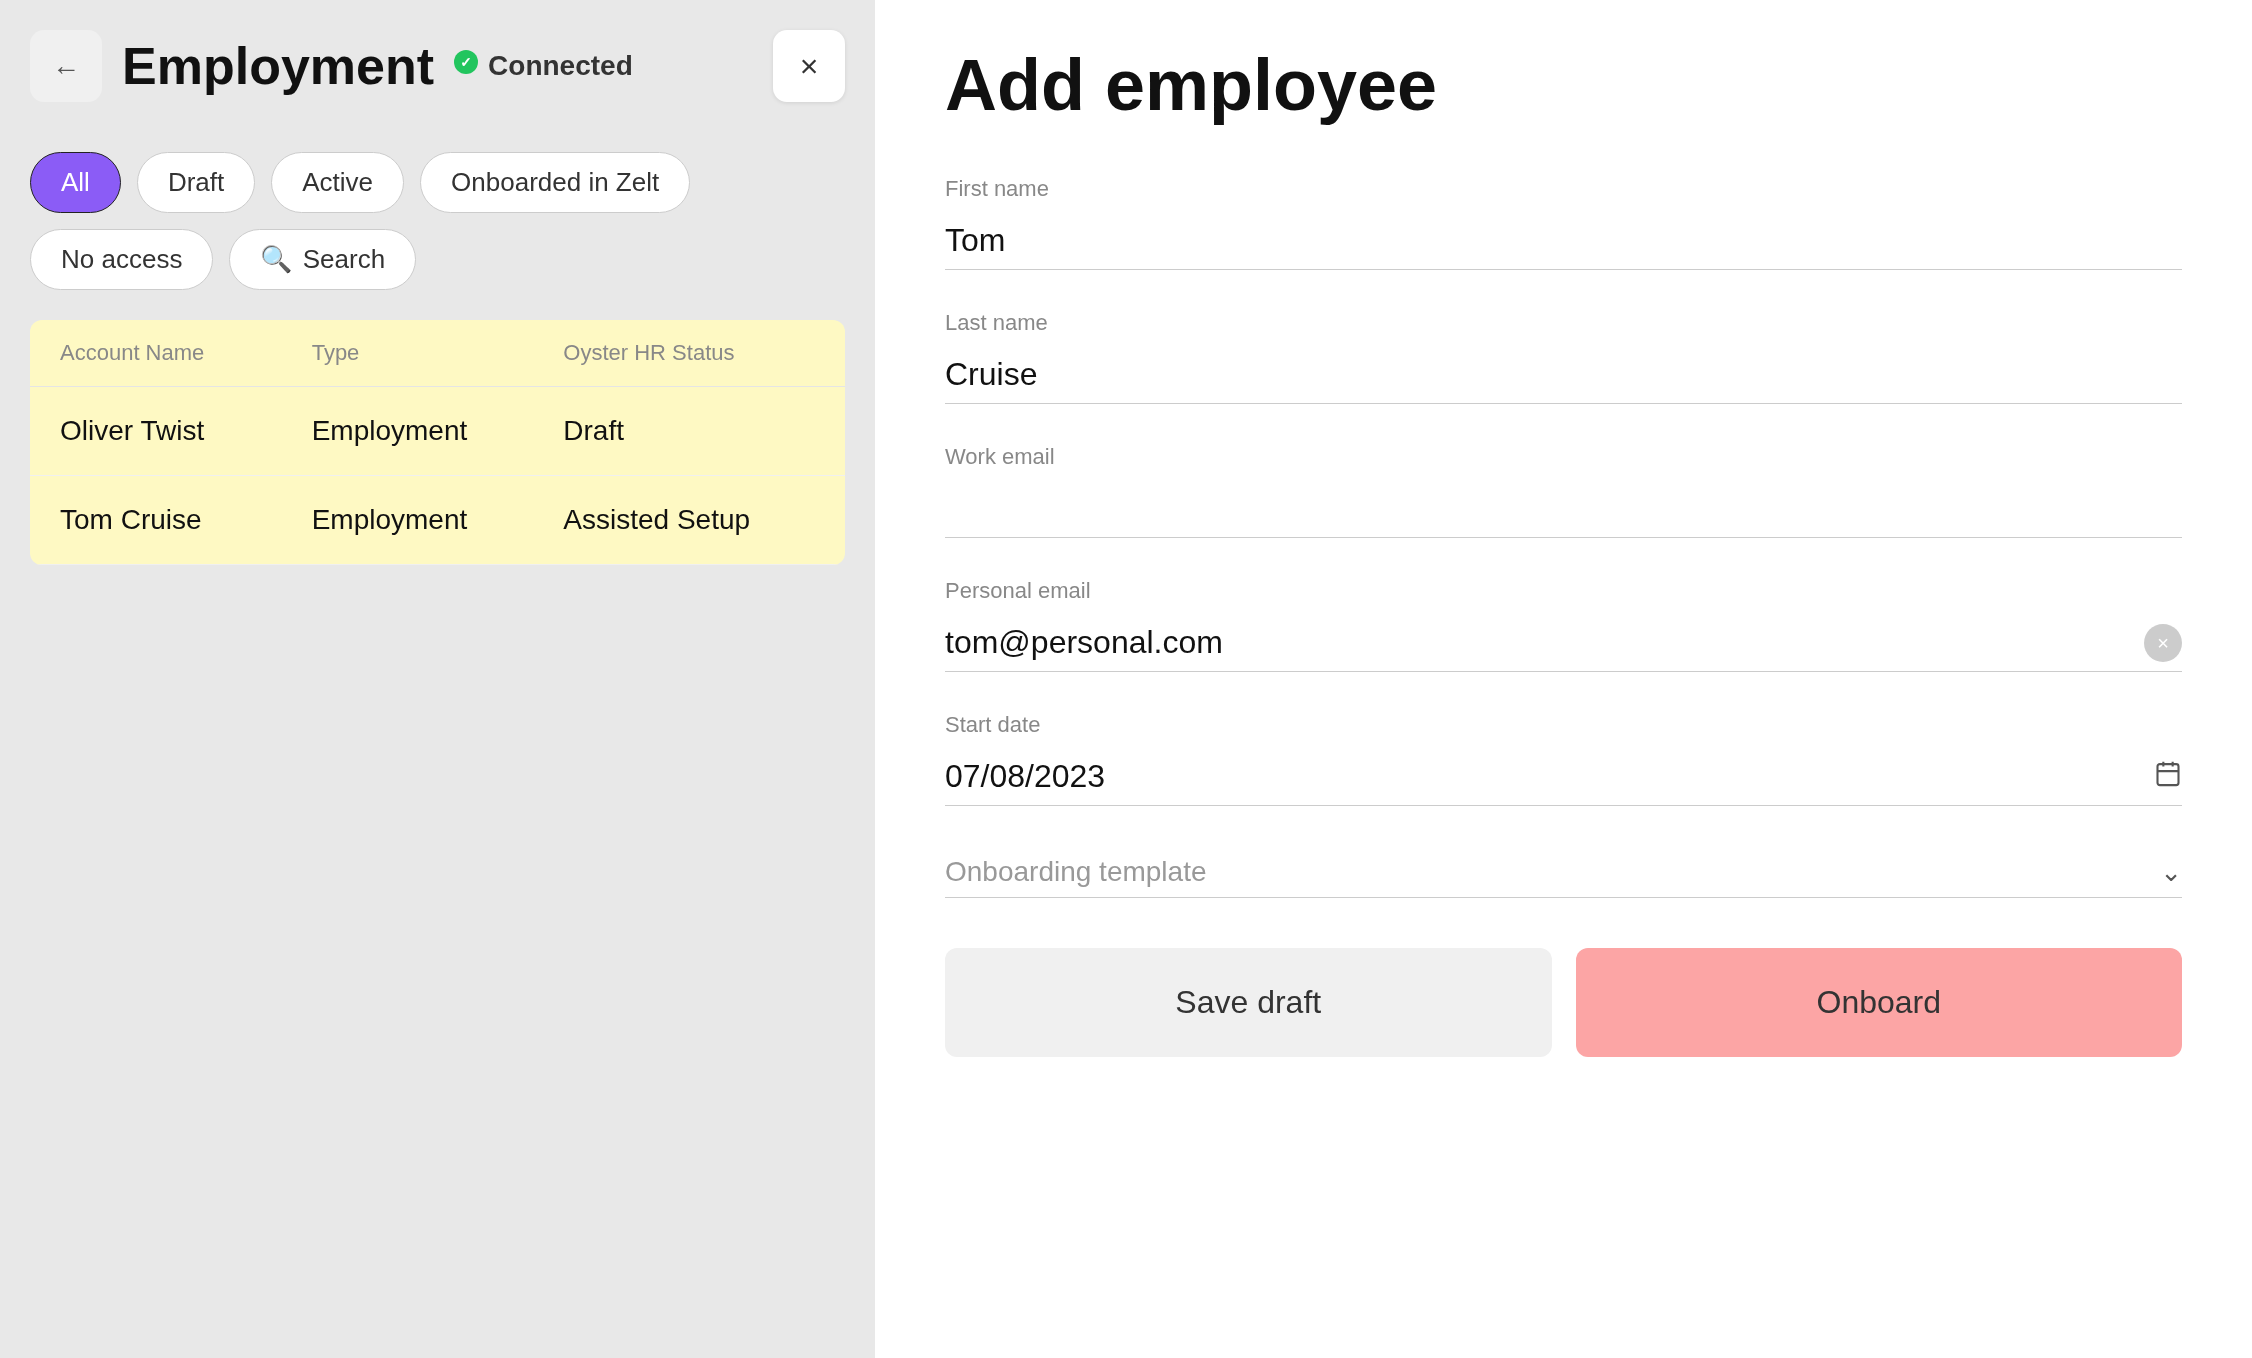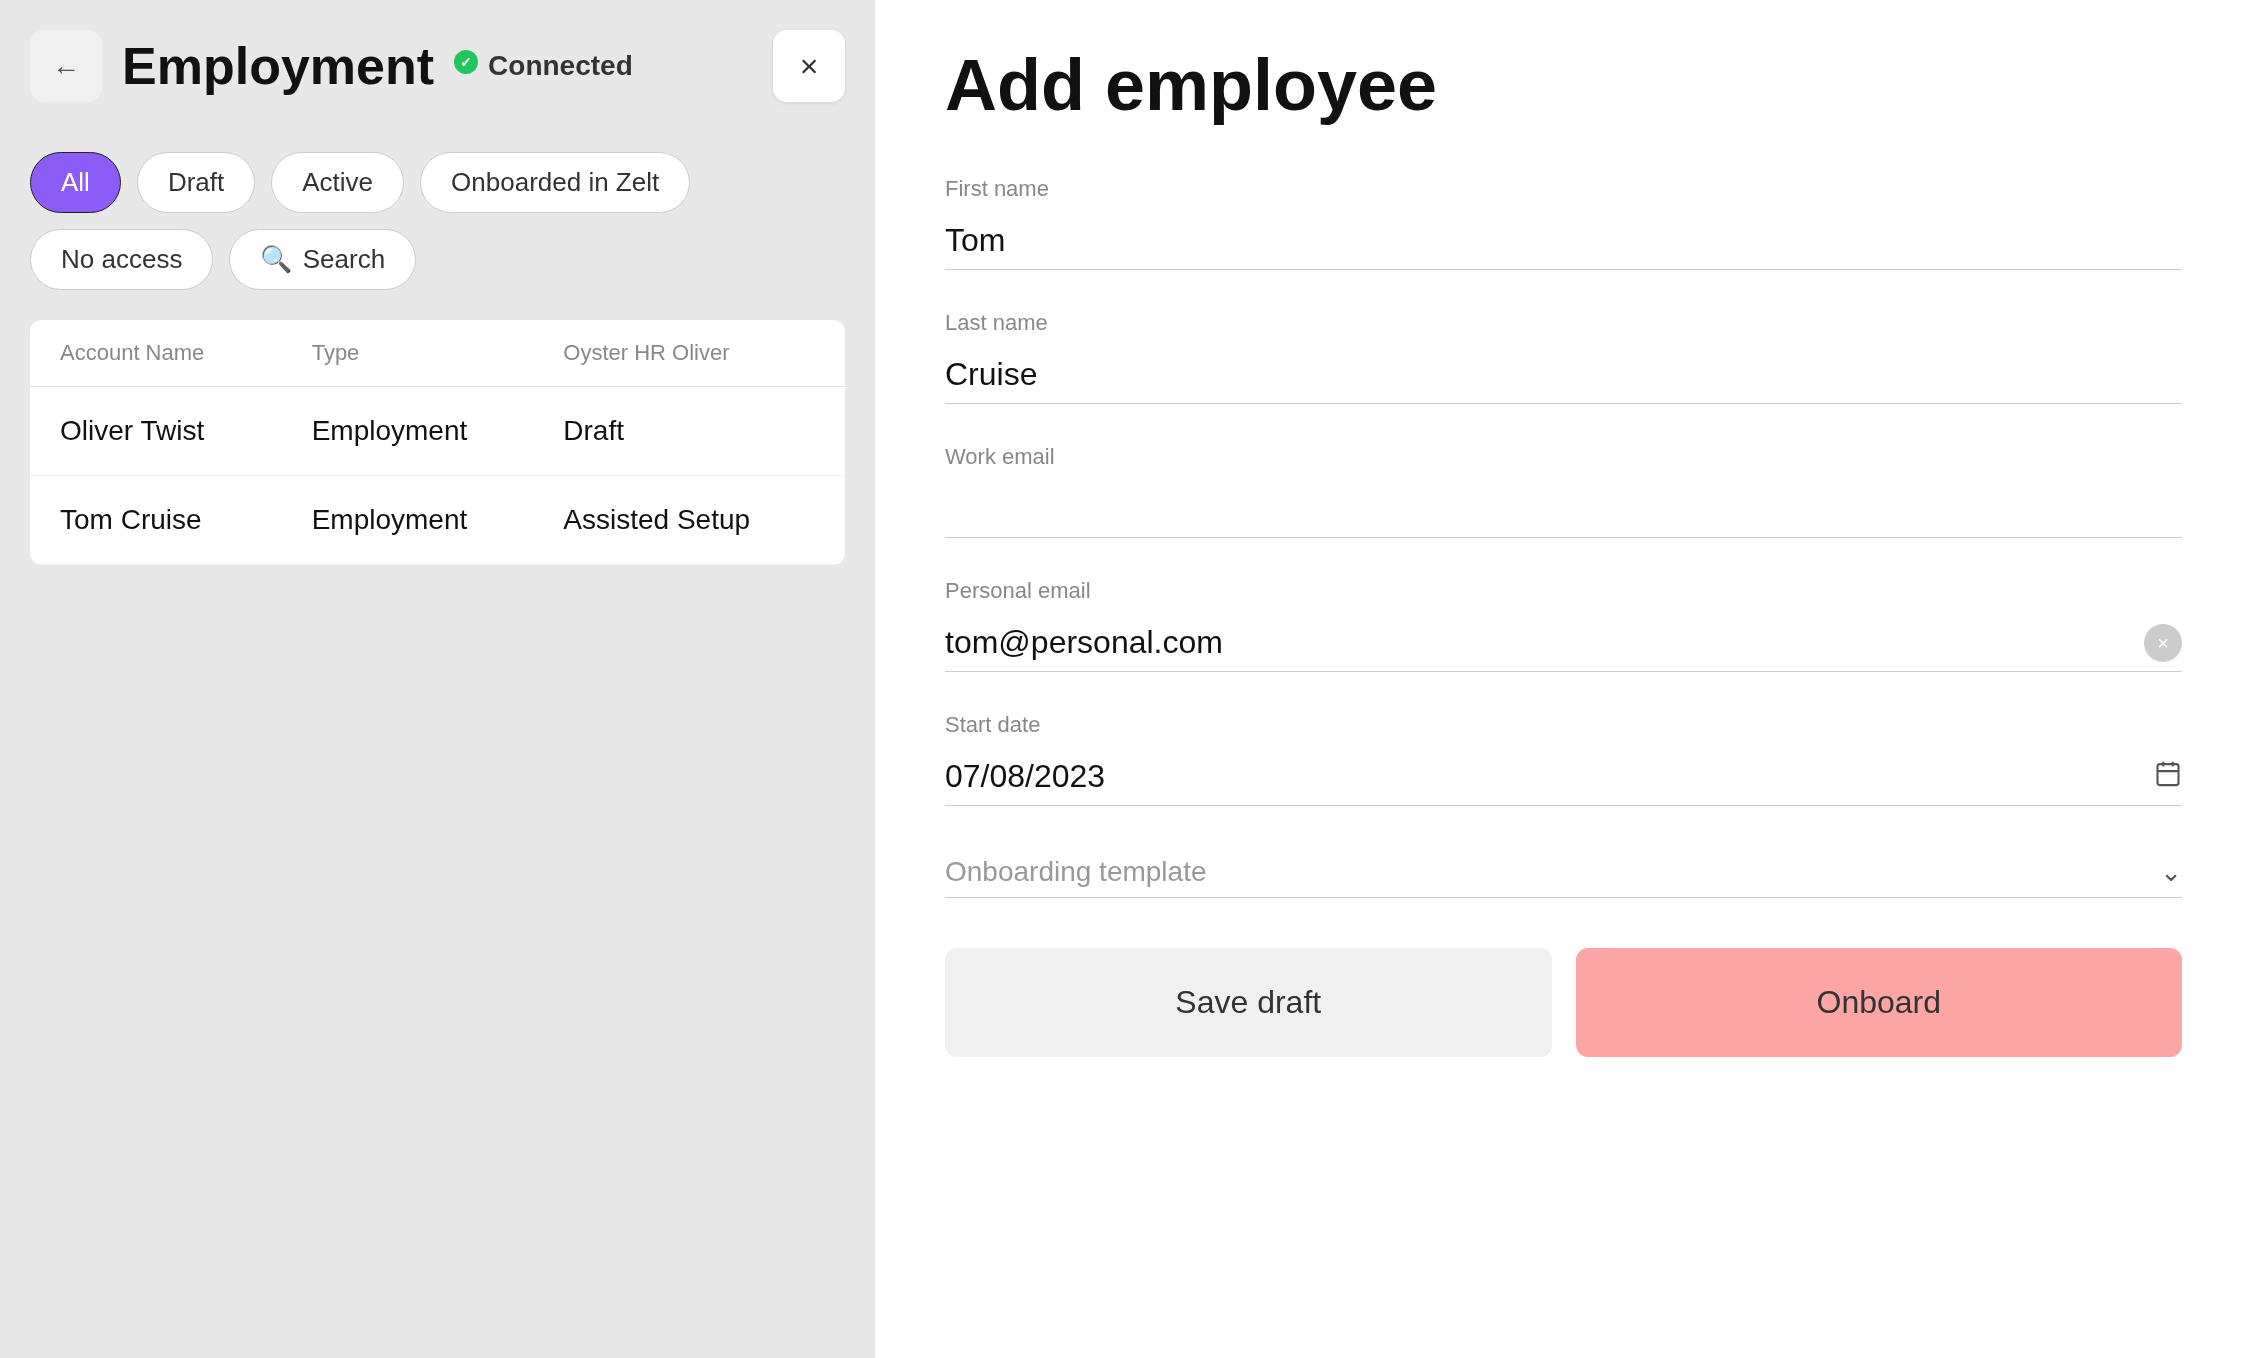--- a/index.html
+++ b/index.html
@@ -122,21 +122,21 @@
       padding: 14px 30px;
       border-radius: 40px;
       border: 1.5px solid #ccc;
       background: white;
       font-size: 26px;
       cursor: pointer;
       color: #333;
     }
 
     .table-container {
-      background: #ffffff;
+      background: #fef9c3;
       border-radius: 12px;
       overflow: hidden;
     }
 
     .table-header {
       display: grid;
       grid-template-columns: 1fr 1fr 1fr;
       padding: 20px 30px;
       border-bottom: 1.5px solid #e5e5e5;
     }
@@ -319,21 +319,21 @@
     <button class="tab-search">
       <span>🔍</span>
       <span>Search</span>
     </button>
   </div>
 
   <div class="table-container">
     <div class="table-header">
       <span class="table-header-cell">Account Name</span>
       <span class="table-header-cell">Type</span>
-      <span class="table-header-cell">Oyster HR Oliver</span>
+      <span class="table-header-cell">Oyster HR Status</span>
     </div>
     <div class="table-row">
       <span class="table-cell">Oliver Twist</span>
       <span class="table-cell">Employment</span>
       <span class="table-cell">Draft</span>
     </div>
     <div class="table-row">
       <span class="table-cell">Tom Cruise</span>
       <span class="table-cell">Employment</span>
       <span class="table-cell">Assisted Setup</span>

